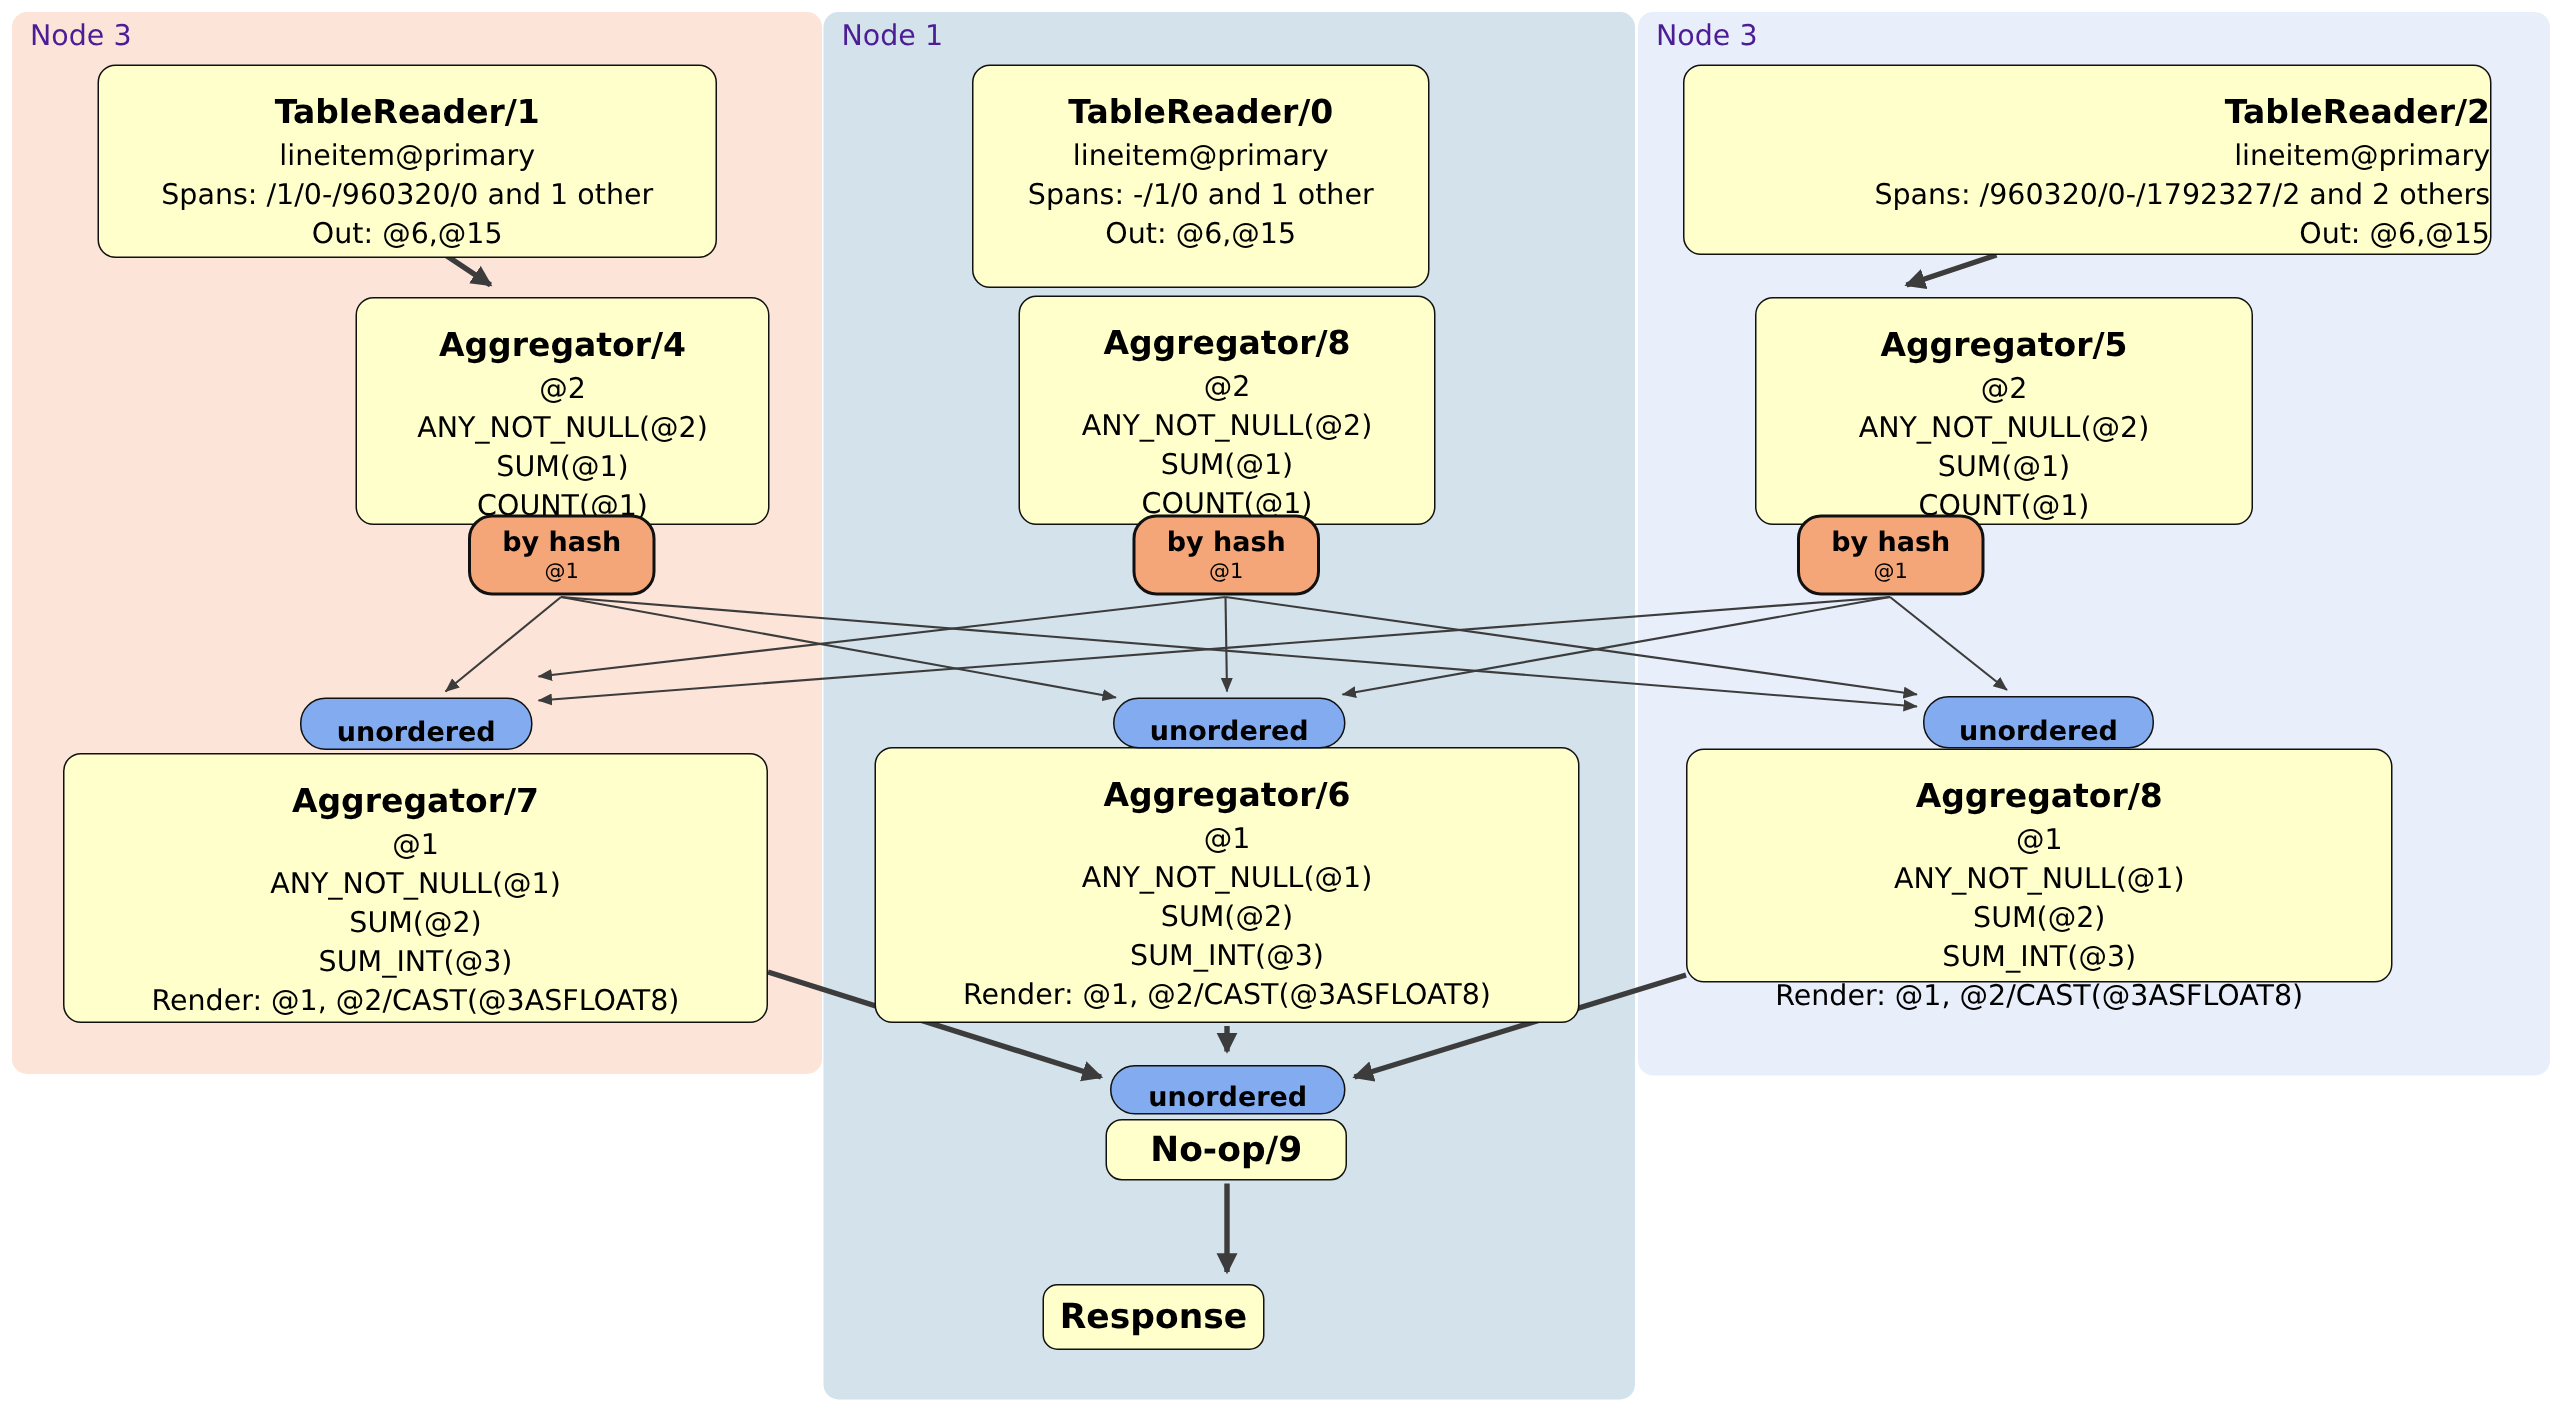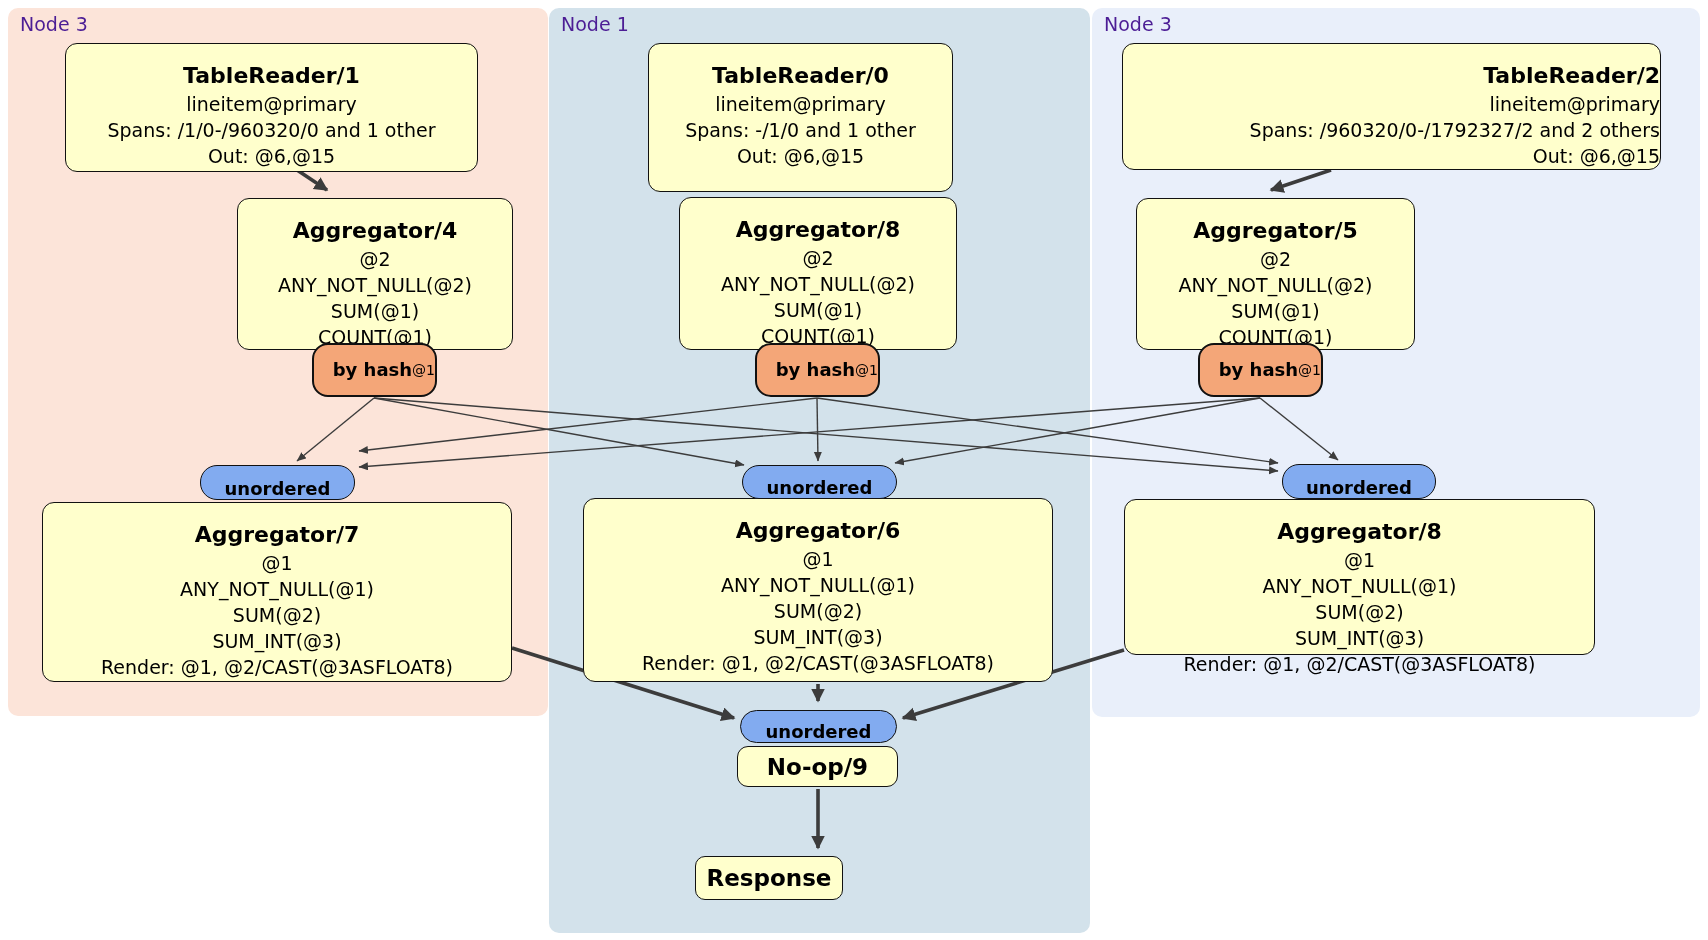--- a/index.html
+++ b/index.html
@@ -55,22 +55,23 @@
     font-weight: bold;
     white-space: nowrap;
   }
   .router {
     position: absolute;
     box-sizing: border-box;
     background: var(--router-fill);
     border: 2px solid var(--box-border);
     border-radius: 16px;
     display: flex;
+    flex-direction: column;
     align-items: center;
-    justify-content: flex-end;
+    justify-content: center;
     z-index: 3;
   }
   .router-label { font-size: 18px; font-weight: bold; line-height: 22px; }
   .router-sub   { font-size: 14px; line-height: 16px; }
   .stream {
     position: absolute;
     box-sizing: border-box;
     background: var(--stream-fill);
     border: 1.8px solid var(--box-border);
     border-radius: 17px;
@@ -198,21 +199,21 @@
       <div class="pline">Render: @1, @2/CAST(@3ASFLOAT8)</div>
     </div>
 
     <div class="pbox" style="left:1122px; top:43px; width:539px; height:127px;text-align:right;">
       <div class="ptitle">TableReader/2</div>
       <div class="pline">lineitem@primary</div>
       <div class="pline">Spans: /960320/0-/1792327/2 and 2 others</div>
       <div class="pline">Out: @6,@15</div>
     </div>
 
-    <div class="pbox" style="left:1136px; top:198px; width:279px; height:152px;">
+    <div class="pbox" style="left:1170px; top:198px; width:332px; height:152px;">
       <div class="ptitle">Aggregator/5</div>
       <div class="pline">@2</div>
       <div class="pline">ANY_NOT_NULL(@2)</div>
       <div class="pline">SUM(@1)</div>
       <div class="pline">COUNT(@1)</div>
     </div>
 
     <div class="router" style="left:1198px; top:343px; width:125px; height:54px;">
       <div class="router-label">by hash</div>
       <div class="router-sub">@1</div>

